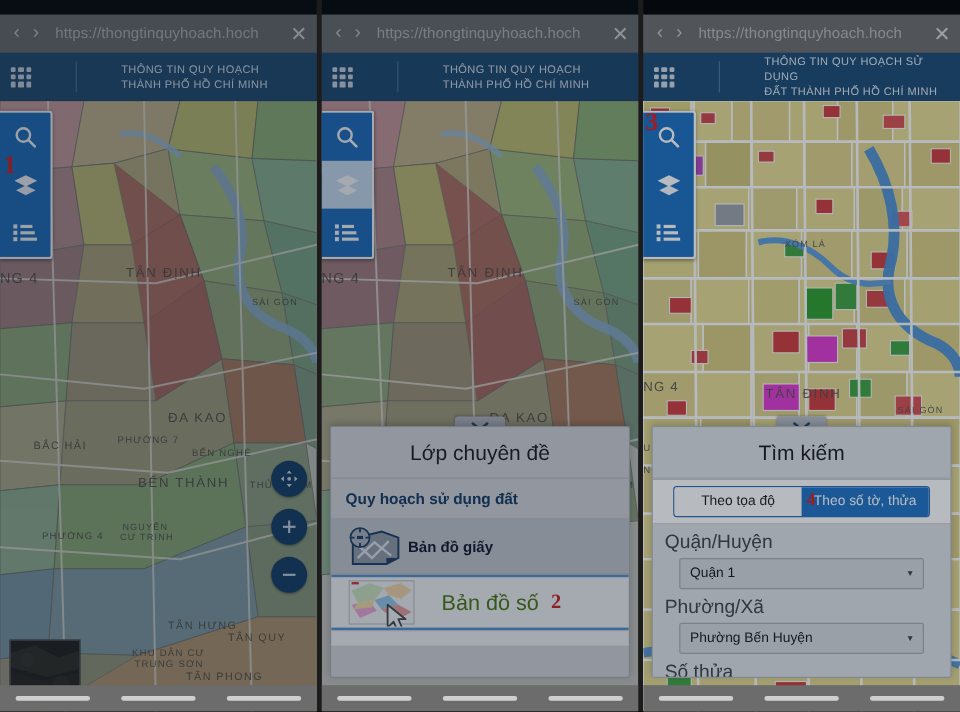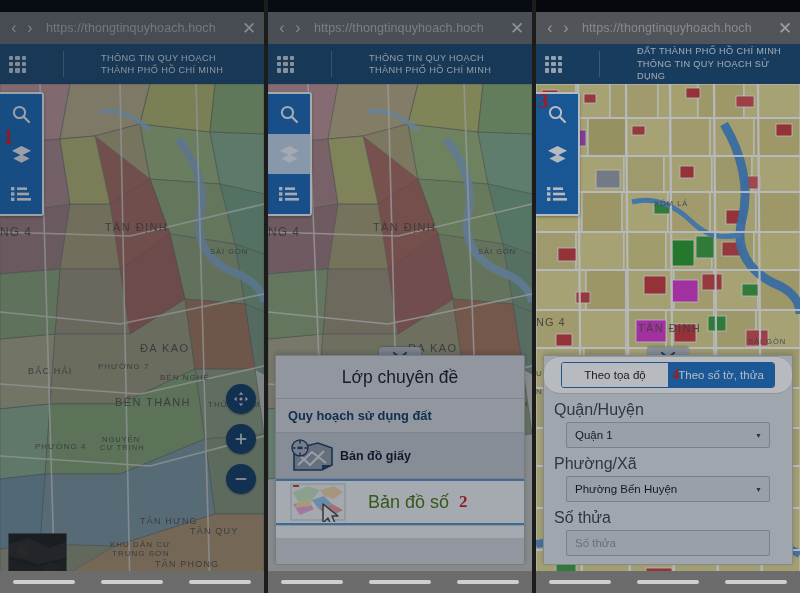--- a/index.html
+++ b/index.html
@@ -74,21 +74,21 @@
              border-bottom:1px solid #b9bdc2;height:46px;box-sizing:border-box;}
   .layer-row .lbl{font-size:12.5px;font-weight:bold;color:#0f172a;margin-left:4px;}
   .layer-row.hl{background:#ffffff;border-top:2px solid #5a9ad8;border-bottom:2px solid #5a9ad8;
                 padding-left:14px;}
   .layer-row.hl .lbl{font-weight:normal;color:#4d7c0f;font-size:18px;margin-left:22px;}
   .redmark{color:#d81f1f;font-size:17px;font-weight:bold;margin-left:10px;
            font-family:"Liberation Serif",serif;}
   .sheet-bottomline{height:12px;background:#fff;border-top:1px solid #d9dcdf;}
 
   
-  .tabwrap{background:#ffffff;padding:5px 17px;border-top:1px solid #c7cacd;border-bottom:1px solid #c7cacd;border-radius:16px;}
+  .tabwrap{background:#ffffff;padding:5px 17px;border-top:1px solid #c7cacd;border-bottom:1px solid #c7cacd;}
   .tabs{display:flex;border:1px solid #2a6cb5;border-radius:3px;overflow:hidden;}
   .tab{flex:1;text-align:center;font-size:11.5px;padding:6px 0;background:#ffffff;color:#1c1c1c;position:relative;}
   .tab.sel{background:#1f72c4;color:#ffffff;}
 
   .field-label{font-size:16px;color:#3d4248;padding:7px 10px 3px;}
   .select{margin:0 22px;height:24px;border:1px solid #a9adb2;background:#d5d8db;border-radius:2px;
           display:flex;align-items:center;padding:0 8px;font-size:11.5px;color:#16181a;position:relative;}
   .select .caret{position:absolute;right:7px;font-size:7px;color:#3a3f44;}
   .select.empty{color:#8e9399;}
 
@@ -649,20 +649,21 @@
       <div class="annot" style="left:2px;top:7px;">3</div>
 
       <div class="chev" style="bottom:224px;">
         <svg width="18" height="14" viewBox="0 0 18 14">
           <polyline points="3,2 9,7 15,2" fill="none" stroke="#2c4a6b" stroke-width="2.2" stroke-linecap="round" stroke-linejoin="round"></polyline>
           <polyline points="3,7 9,12 15,7" fill="none" stroke="#2c4a6b" stroke-width="2.2" stroke-linecap="round" stroke-linejoin="round"></polyline>
         </svg>
       </div>
 
       <div class="sheet" style="height:208px;">
+        <div class="sheet-title">Tìm kiếm</div>
 
         <div class="tabwrap">
           <div class="tabs">
             <div class="tab">Theo tọa độ</div>
             <div class="tab sel">
               <span class="annot" style="position:absolute;left:4px;top:4px;font-size:15px;">4</span>
               <span>Theo số tờ, thửa</span>
             </div>
           </div>
         </div>
@@ -700,22 +701,22 @@
           <i></i>
           <i></i>
           <i></i>
           <i></i>
           <i></i>
           <i></i>
           <i></i>
       </div>
       <div class="hdr-sep"></div>
       <div class="hdr-text">
+        <div>THÔNG TIN QUY HOẠCH SỬ DỤNG</div>
         <div>ĐẤT THÀNH PHỐ HỒ CHÍ MINH</div>
-        <div>THÔNG TIN QUY HOẠCH SỬ DỤNG</div>
       </div>
     </div>
     <div class="navbar">
       <span></span>
       <span></span>
       <span></span>
     </div>
     <div class="dim light"></div>
   </div>
 

